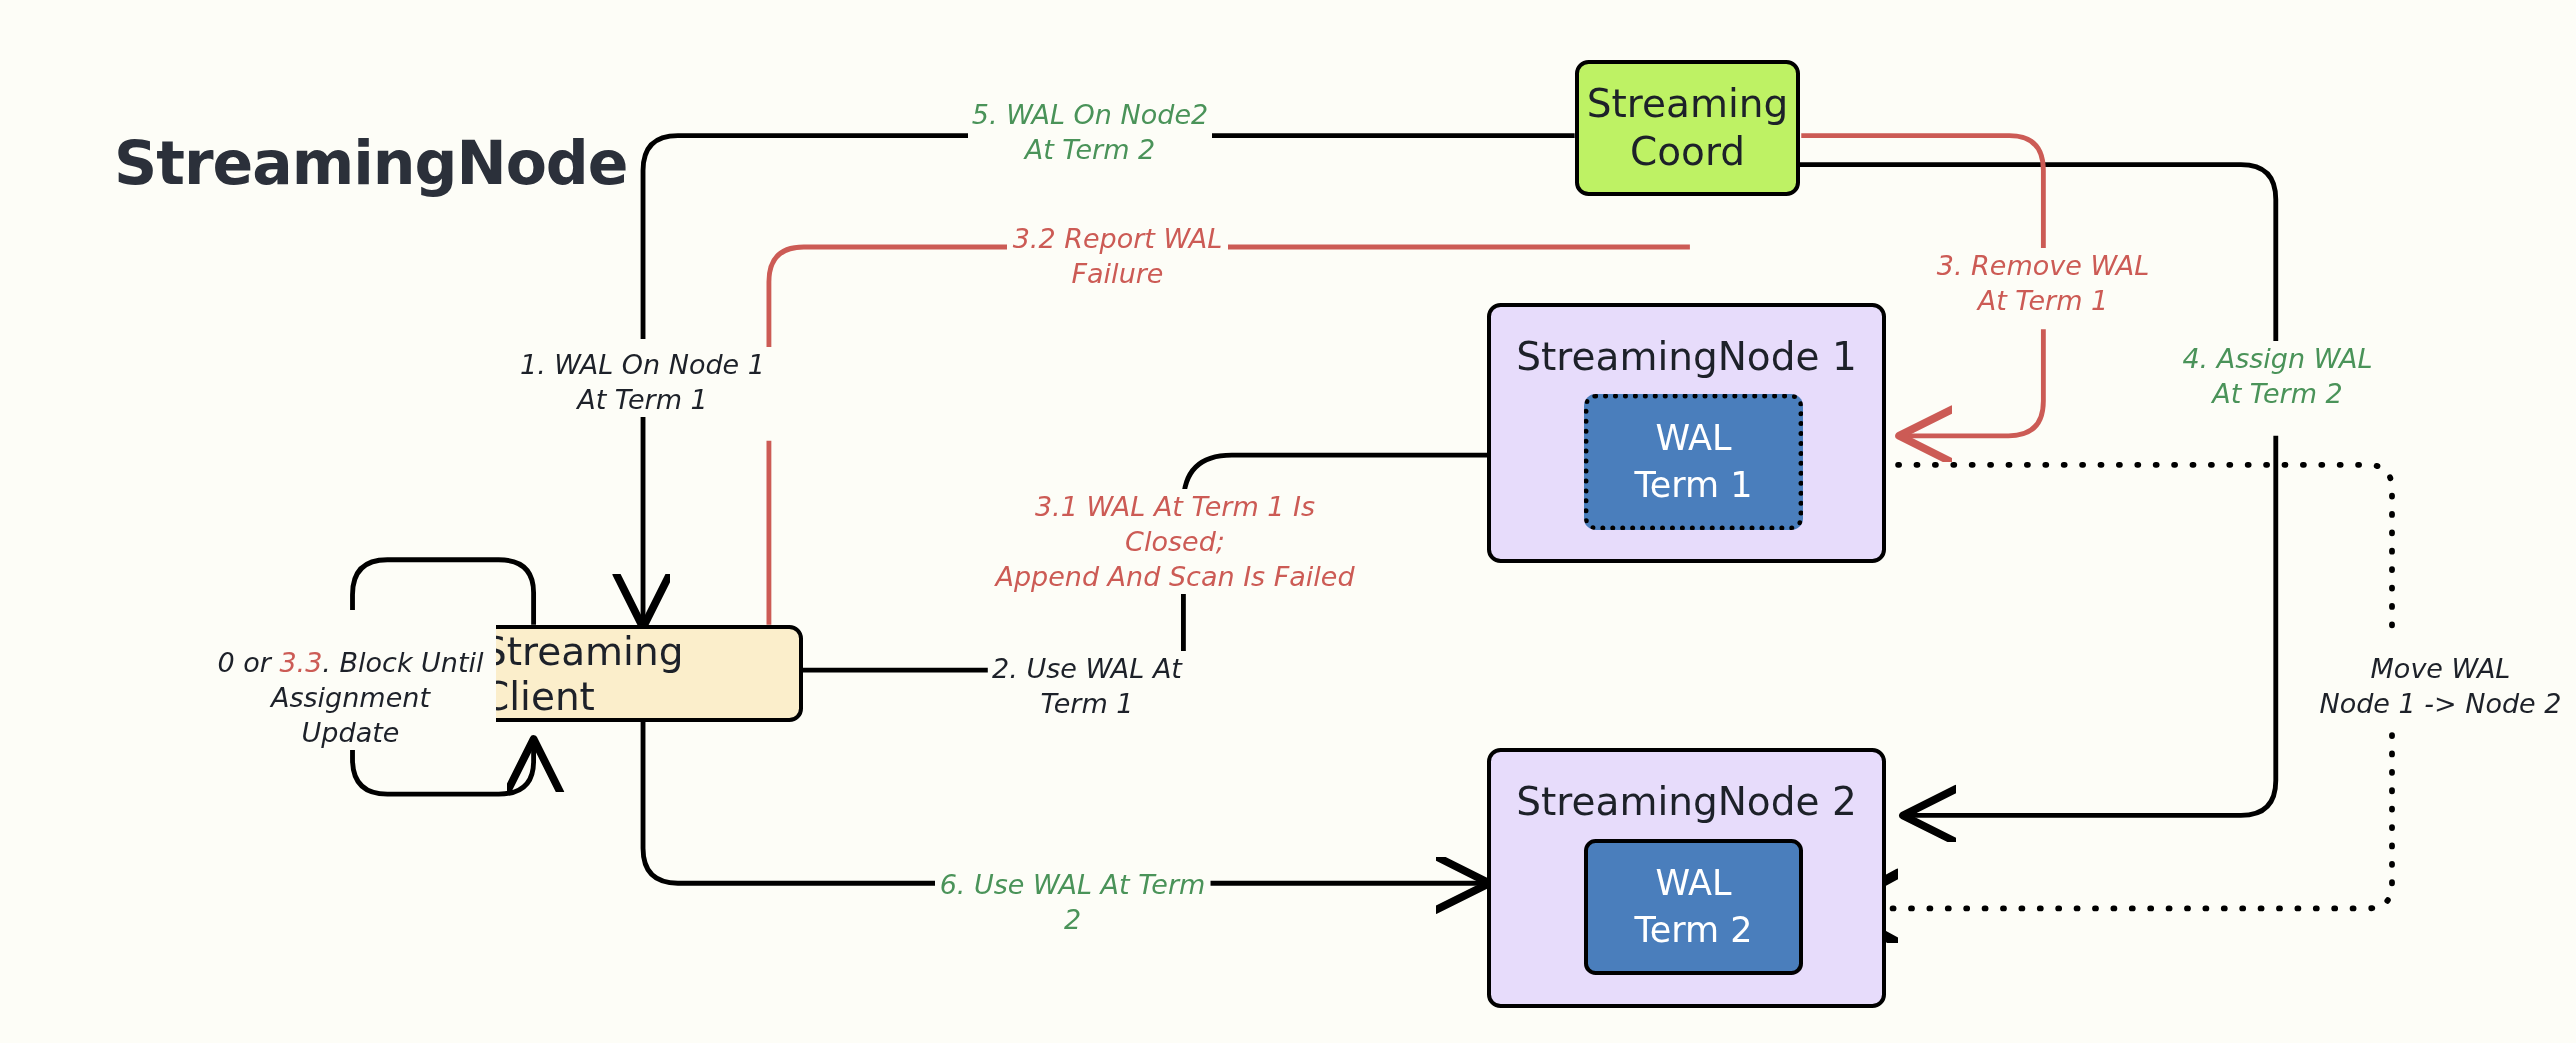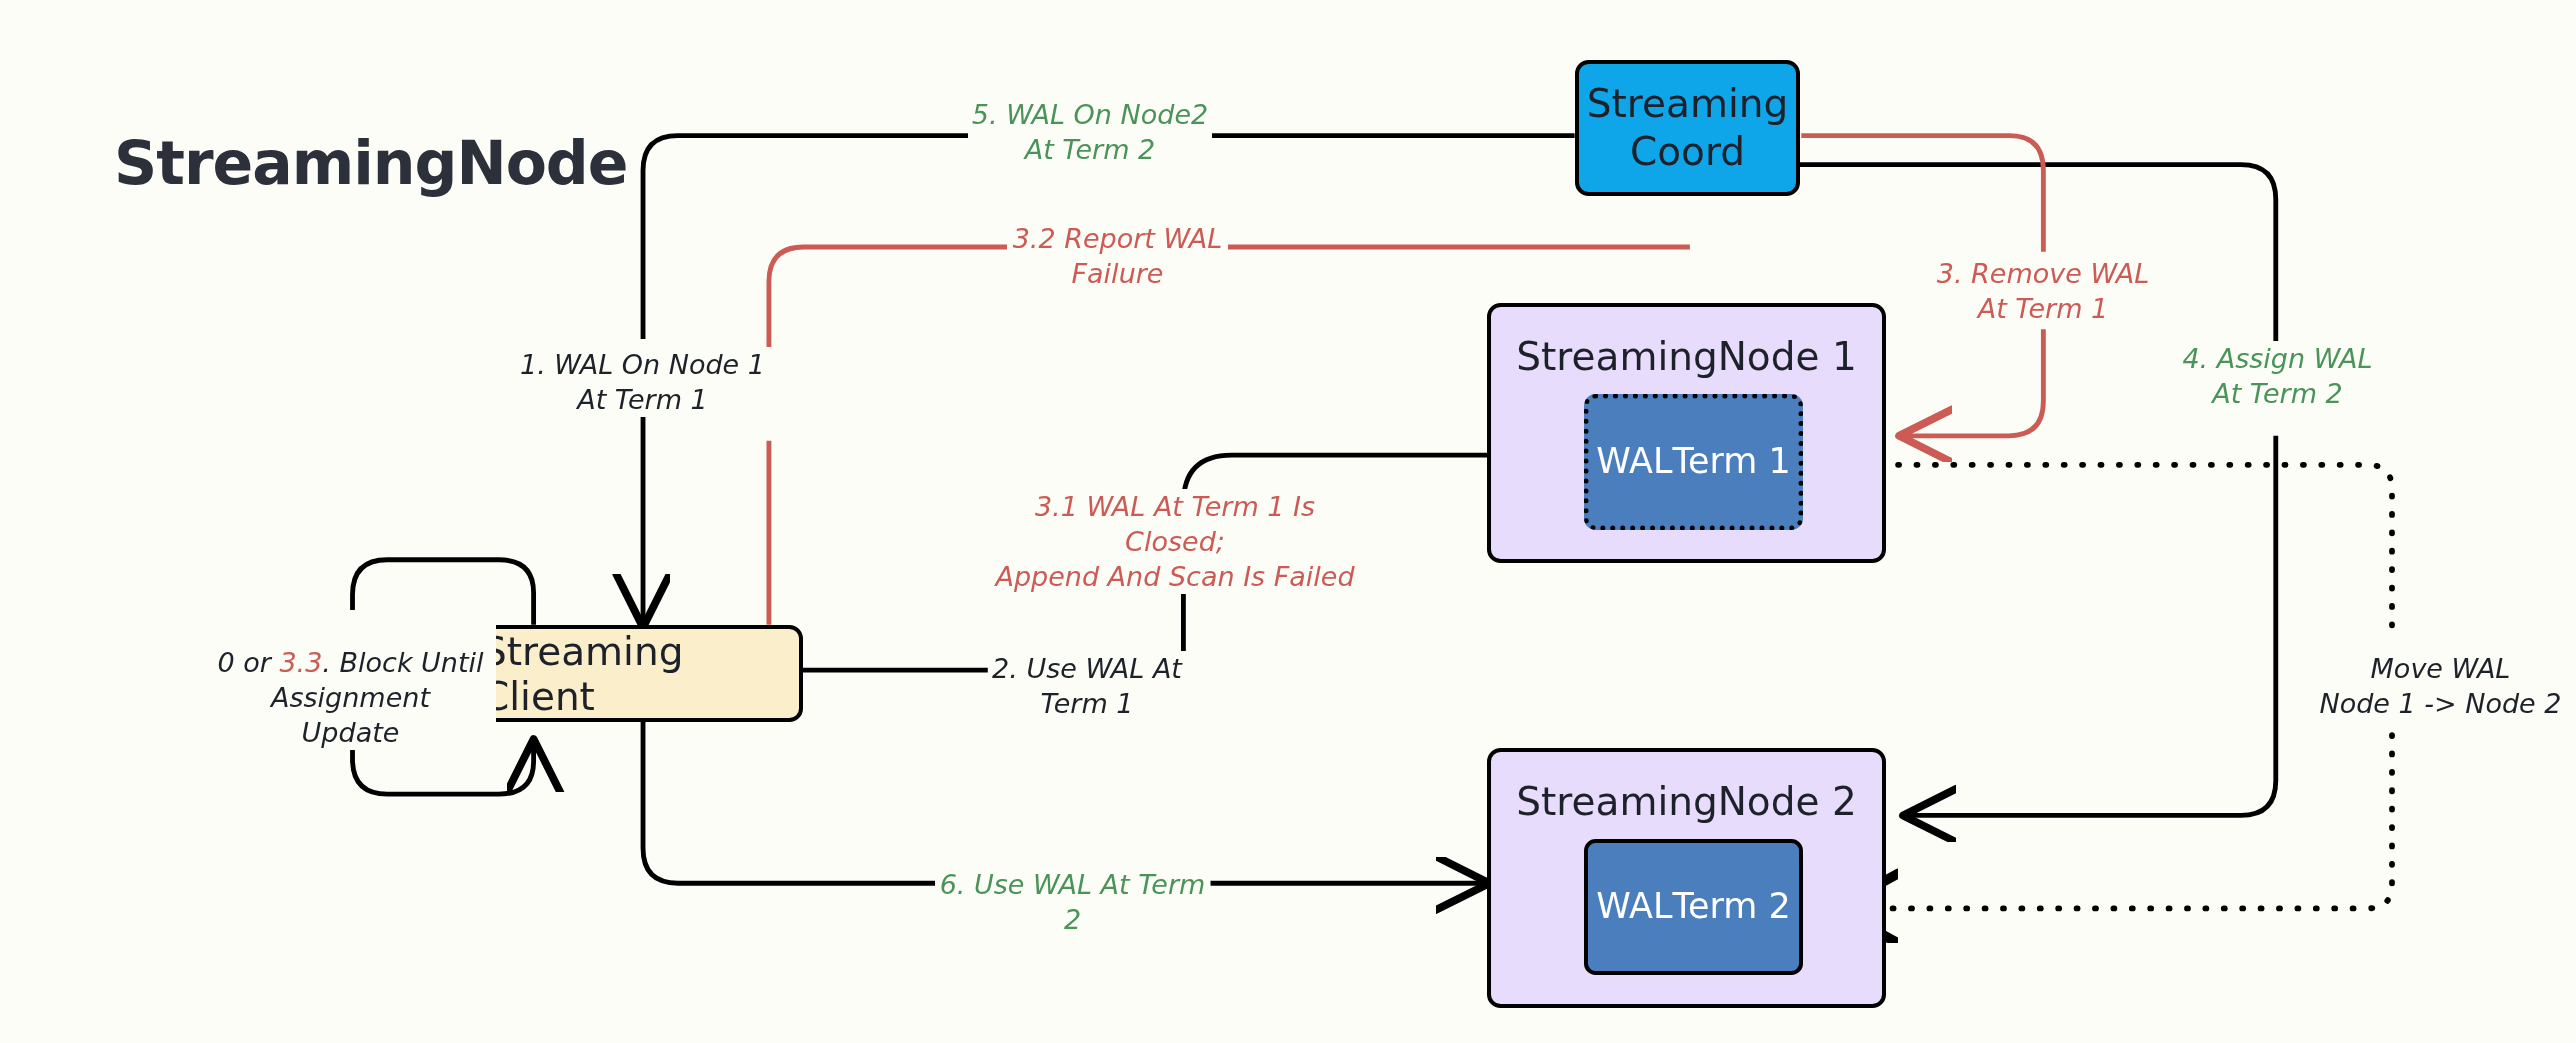--- a/index.html
+++ b/index.html
@@ -3,25 +3,25 @@
 <meta charset="utf-8">
 <style>
   html,body{margin:0;padding:0;background:#fdfdf7;}
   body{width:2576px;height:1044px;overflow:hidden;font-family:"DejaVu Sans",sans-serif;}
   #stage{position:relative;width:2576px;height:1044px;background:#fdfdf7;}
   svg.layer{position:absolute;left:0;top:0;width:2576px;height:1044px;}
 
   .node-box{position:absolute;box-sizing:border-box;border:4.8px solid #000;border-radius:13.6px;
             display:flex;flex-direction:column;align-items:center;justify-content:center;
             font-family:"DejaVu Sans",sans-serif;color:#1d2129;}
-  .coord{background:#0ea5e9;}
+  .coord{background:#bef264;}
   .snode{background:#e7dcfb;align-items:center;justify-content:flex-start;}
   .client{background:#fbeecb;}
   .wal{position:absolute;box-sizing:border-box;background:#4a7ebc;color:#fff;
-       display:flex;flex-direction:row;align-items:center;justify-content:center;
+       display:flex;flex-direction:column;align-items:center;justify-content:center;
        border-radius:11.6px;line-height:1.35;}
   .wal.dotted{border:5.8px dotted #000;}
   .wal.solid{border:4.8px solid #000;}
 
   .lbl{position:absolute;font-family:"DejaVu Sans",sans-serif;text-align:center;
        line-height:1.3;color:#1d2129;white-space:pre-line;background:#fdfdf7;font-style:italic;}
   .green{color:#4a9359;}
   .red{color:#cc5b55;}
   .title{position:absolute;font-weight:bold;color:#2b303a;font-family:"DejaVu Sans",sans-serif;}
 </style>
@@ -123,21 +123,21 @@
 
   <div class="lbl green" style="left:968px;top:97px;width:244px;font-size:27px;">5. WAL On Node2
 At Term 2</div>
 
   <div class="lbl red" style="left:1007px;top:221px;width:221px;font-size:27px;">3.2 Report WAL
 Failure</div>
 
   <div class="lbl red" style="left:978px;top:489px;width:364px;font-size:27px;margin-left:15px;">3.1 WAL At Term 1 Is Closed;
 Append And Scan Is Failed</div>
 
-  <div class="lbl red" style="left:1927px;top:256px;width:232px;font-size:27px;">3. Remove WAL
+  <div class="lbl red" style="left:1927px;top:248px;width:232px;font-size:27px;">3. Remove WAL
 At Term 1</div>
 
   <div class="lbl green" style="left:2167px;top:341px;width:221px;font-size:27px;">4. Assign WAL
 At Term 2</div>
 
   <div class="lbl" style="left:2305px;top:651px;width:271px;font-size:27px;">Move WAL
 Node 1 -&gt; Node 2</div>
 
   <div class="lbl green" style="left:935px;top:867px;width:275px;font-size:27px;">6. Use WAL At Term 2</div>
 

